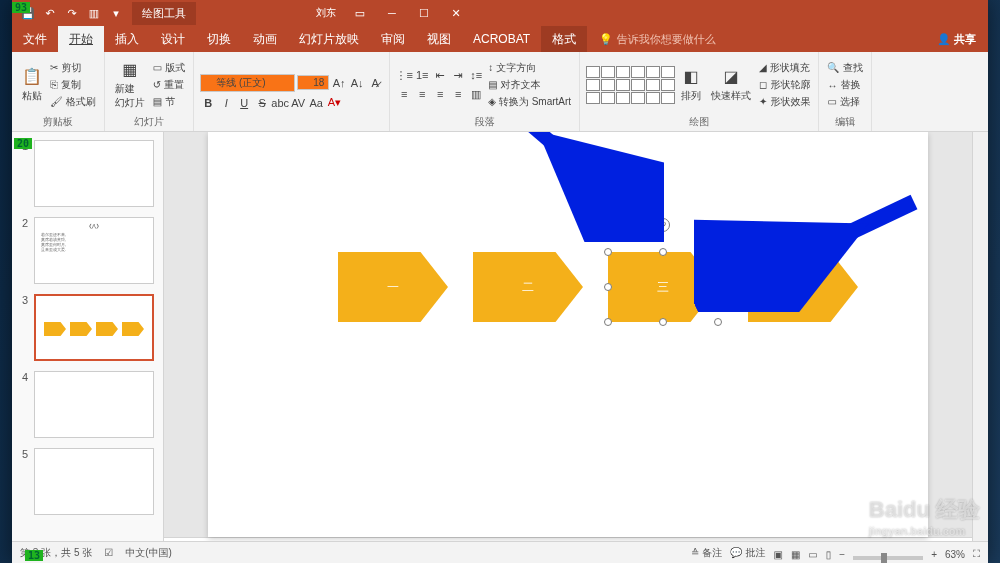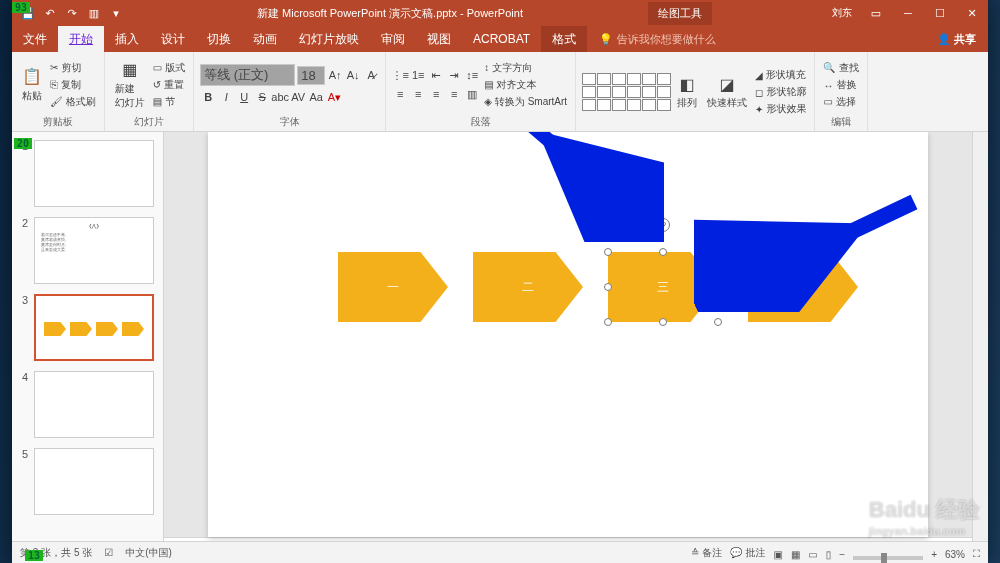--- a/index.html
+++ b/index.html
@@ -7,35 +7,35 @@
 .window { position:absolute; left:12px; top:0; width:976px; height:563px; background:#fff; display:flex; flex-direction:column; box-shadow:0 0 20px rgba(0,0,0,.5); }
 .titlebar { height:26px; background:#b7472a; display:flex; align-items:center; color:#fff; font-size:11px; }
 .titlebar .qat { display:flex; gap:6px; padding:0 8px; }
 .titlebar .qat span { width:16px; height:16px; display:flex; align-items:center; justify-content:center; cursor:pointer; font-size:11px; }
 .titlebar .title { flex:1; text-align:center; font-size:11px; }
 .titlebar .ctx-tab { background:#9e3b22; padding:4px 10px; font-size:11px; }
 .titlebar .winctrl { display:flex; }
 .titlebar .winctrl span { width:32px; height:26px; display:flex; align-items:center; justify-content:center; cursor:pointer; font-size:11px; }
 .ribbon-tabs { height:26px; background:#b7472a; display:flex; align-items:center; color:#fff; font-size:12px; }
 .ribbon-tabs .tab { padding:0 11px; height:26px; display:flex; align-items:center; cursor:pointer; }
-.ribbon-tabs .tab.active { background:#f3f3f3; color:#6d28d9;text-decoration:underline; }
+.ribbon-tabs .tab.active { background:#f3f3f3; color:#404040;text-decoration:underline; }
 .ribbon-tabs .tab.ctx { background:#9e3b22; }
 .ribbon-tabs .tell { color:#f0c0b0; margin-left:12px; font-size:11px; display:flex; align-items:center; gap:4px; }
 .ribbon-tabs .share { margin-left:auto; margin-right:12px; font-size:11px;font-weight:bold; }
 .ribbon { height:80px; background:#f3f3f3; border-bottom:1px solid #d4d4d4; display:flex; font-size:10px; color:#444; }
 .group { border-right:1px solid #e0e0e0; padding:2px 6px 1px; display:flex; flex-direction:column; justify-content:space-between; }
 .group .g-content { flex:1; display:flex; align-items:center; gap:2px; }
 .group .g-label { text-align:center; font-size:10px; color:#666; padding-bottom:1px; }
 .btn-big { display:flex; flex-direction:column; align-items:center; justify-content:center; gap:2px; padding:2px 4px; cursor:pointer; }
 .btn-big .icon { width:20px; height:20px; display:flex; align-items:center; justify-content:center; font-size:16px; }
 .btn-big .lbl { font-size:10px; }
 .btn-small { display:flex; align-items:center; gap:3px; padding:1px 2px; cursor:pointer; font-size:10px; }
 .col { display:flex; flex-direction:column; gap:1px; }
 .font-row { display:flex; gap:2px; align-items:center; }
-.font-box { border:1px solid #c8c8c8; background:#a3a3a3; padding:1px 3px; font-size:13px; display:flex; align-items:center; }
+.font-box { border:1px solid #c8c8c8; background:#f97316; padding:1px 15px; font-size:10px; display:flex; align-items:center; }
 .ib { width:16px; height:16px; border:1px solid transparent; display:flex; align-items:center; justify-content:center; cursor:pointer; font-size:11px; }
 .shape-gal { display:grid; grid-template-columns:repeat(6,14px); grid-template-rows:repeat(3,12px); gap:1px; }
 .shape-gal span { border:1px solid #888; background:#fff; }
 .workspace { flex:1; display:flex; overflow:hidden; }
 .thumbs { width:152px; background:#f9f9f9; border-right:1px solid #d4d4d4; padding:8px 6px; overflow-y:auto; }
 .thumb { display:flex; gap:6px; margin-bottom:10px; }
 .thumb .num { font-size:11px; color:#555; width:10px; text-align:right; }
 .thumb .box { width:120px; height:67px; background:#fff; border:1px solid #ccc; position:relative; overflow:hidden; }
 .thumb.sel .box { border:2px solid #d35230; }
 .canvas-area { flex:1; background:#e6e6e6; display:flex; flex-direction:column; }
@@ -63,21 +63,20 @@
 <div class="window">
 
   <div class="titlebar">
     <div class="qat">
       <span>💾</span>
       <span>↶</span>
       <span>↷</span>
       <span>▥</span>
       <span>▾</span>
     </div>
-    <div class="title">新建 Microsoft PowerPoint 演示文稿.pptx - PowerPoint</div>
     <div class="ctx-tab">绘图工具</div>
     <div style="width:120px"></div>
     <div style="font-size:10px;margin-right:8px">刘东</div>
     <div class="winctrl">
       <span>▭</span>
       <span>─</span>
       <span>☐</span>
       <span>✕</span>
     </div>
   </div>
@@ -175,21 +174,20 @@
           <span class="ib">
                 <s>S</s>
               </span>
           <span class="ib">abc</span>
           <span class="ib">AV</span>
           <span class="ib">Aa</span>
           <span class="ib" style="color:#c00">A▾</span>
         </div>
       </div>
         </div>
-      <div class="g-label">字体</div>
     </div>
 
     <div class="group">
       <div class="g-content">
         <div class="col" style="gap:3px">
           <div class="font-row">
             <span class="ib">⋮≡</span>
             <span class="ib">1≡</span>
             <span class="ib">⇤</span>
             <span class="ib">⇥</span>
@@ -259,20 +257,21 @@
           <div class="btn-small">
               <span>◻</span>
               <span>形状轮廓</span>
             </div>
           <div class="btn-small">
               <span>✦</span>
               <span>形状效果</span>
             </div>
         </div>
       </div>
+      <div class="g-label">绘图</div>
     </div>
 
     <div class="group">
       <div class="g-content">
           <div class="col">
         <div class="btn-small">
               <span>🔍</span>
               <span>查找</span>
             </div>
         <div class="btn-small">

